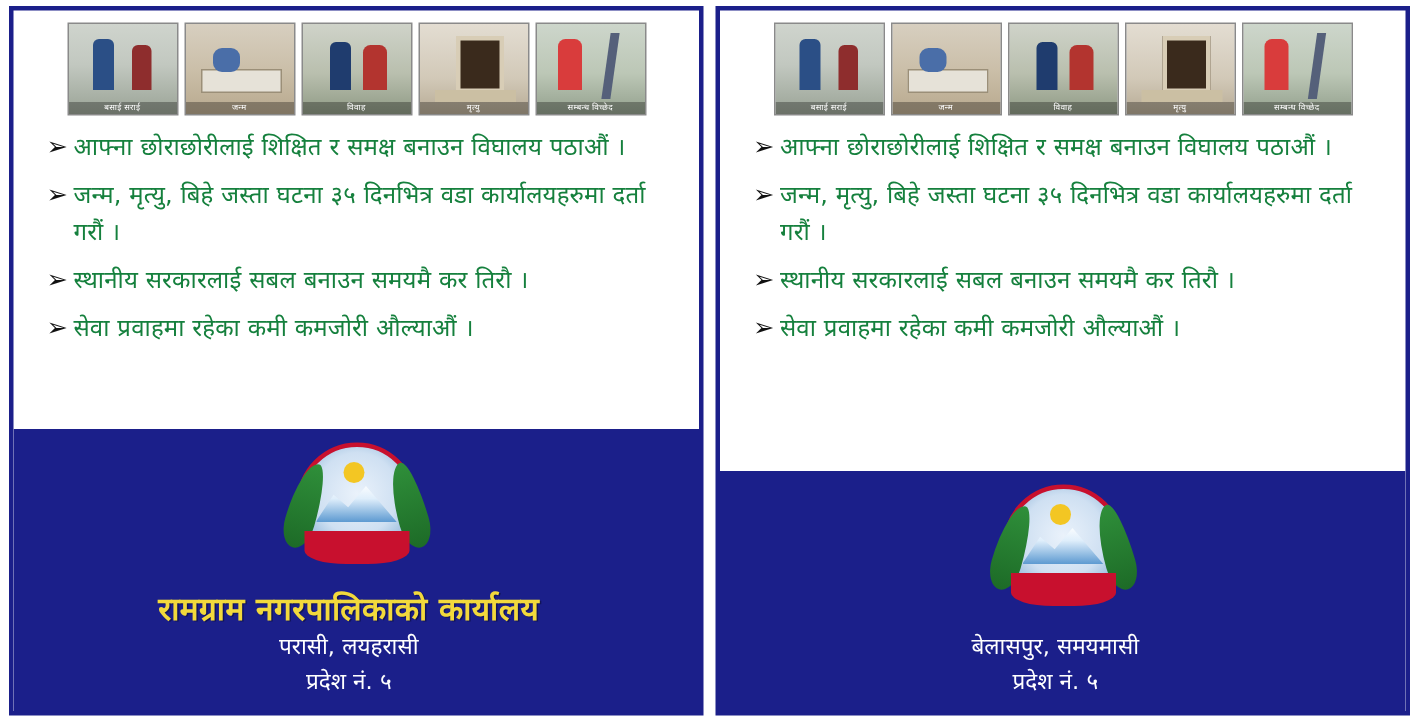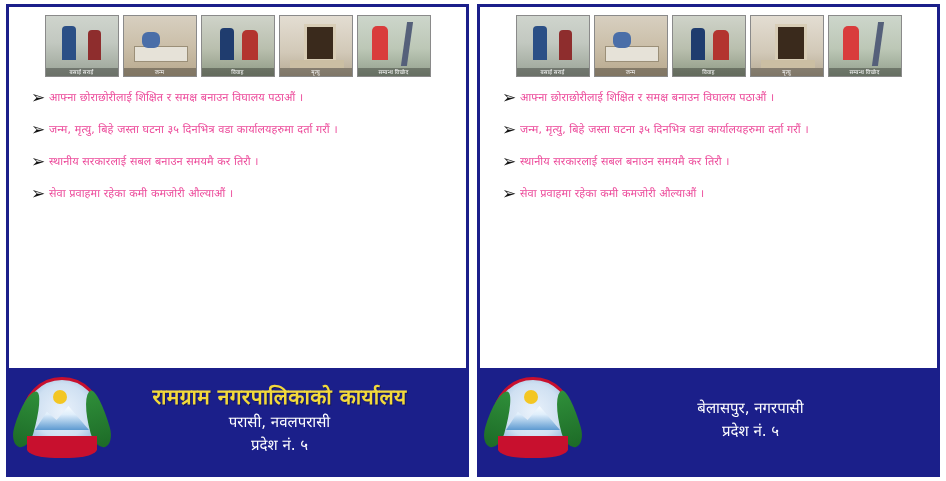--- a/index.html
+++ b/index.html
@@ -92,31 +92,31 @@
     flex: 0 0 auto;
     width: 18px;
     color: #111111;
     font-size: 17px;
     line-height: 25px;
     text-align: left;
   }
   .bullet-text {
     flex: 1 1 auto;
     font-family: "DejaVu Sans", sans-serif;
-    font-size: 11px;
+    font-size: 16px;
     line-height: 25px;
-    color: #ec4899;
+    color: #15803d;
     letter-spacing: .1px;
   }
   .footer {
     background: #1b1f8a;
     color: #ffffff;
     padding: 6px 10px 8px 10px;
     display: flex;
-    flex-direction: row;
+    flex-direction: column;
     align-items: center;
     gap: 8px;
     min-height: 104px;
     box-sizing: border-box;
   }
   .emblem {
     flex: 0 0 auto;
     width: 86px;
     height: 92px;
     position: relative;
@@ -228,21 +228,21 @@
       <div class="emblem">
         <div class="ring"></div>
         <div class="mount"></div>
         <div class="sun"></div>
         <div class="leaf-l"></div>
         <div class="leaf-r"></div>
         <div class="ribbon"></div>
       </div>
       <div class="footer-text">
         <div class="office-name">रामग्राम नगरपालिकाको कार्यालय</div>
-        <div class="office-addr">परासी, नवलपरासी</div>
+        <div class="office-addr">परासी, लयहरासी</div>
         <div class="office-province">प्रदेश नं. ५</div>
       </div>
     </div>
   </div>
 
   <div class="poster">
     <div class="photo-strip">
       <div class="photo ph1">
         <div class="caption">बसाई सराई</div>
       </div>
@@ -282,19 +282,19 @@
     <div class="footer">
       <div class="emblem">
         <div class="ring"></div>
         <div class="mount"></div>
         <div class="sun"></div>
         <div class="leaf-l"></div>
         <div class="leaf-r"></div>
         <div class="ribbon"></div>
       </div>
       <div class="footer-text">
-        <div class="office-addr">बेलासपुर, नगरपासी</div>
+        <div class="office-addr">बेलासपुर, समयमासी</div>
         <div class="office-province">प्रदेश नं. ५</div>
       </div>
     </div>
   </div>
 
 </div>
 
 </body></html>

